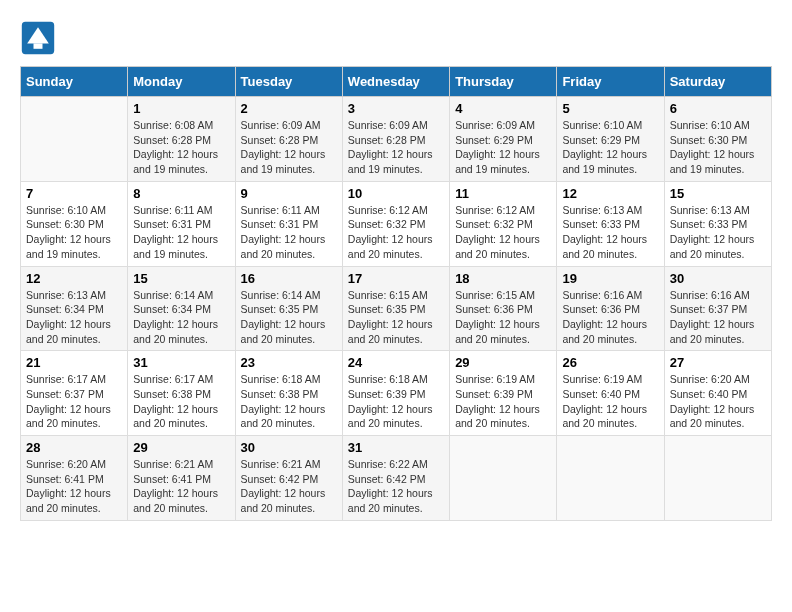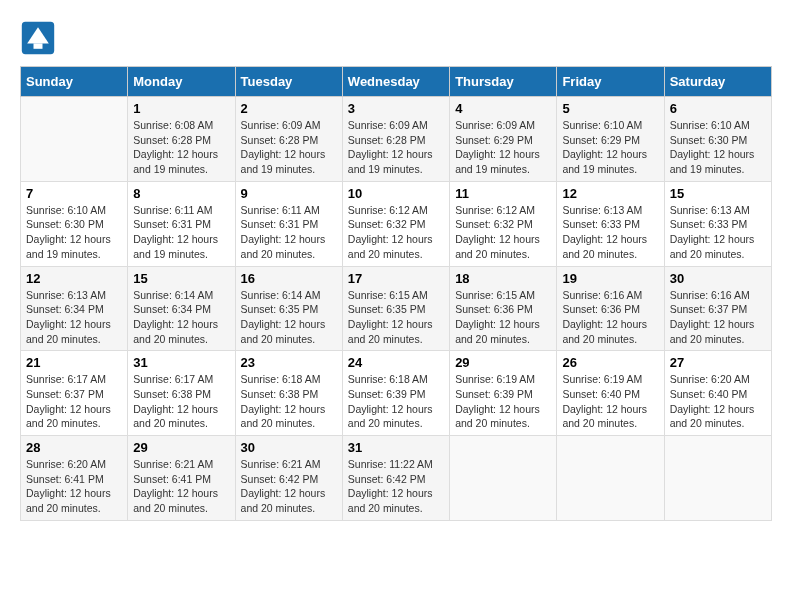--- a/index.html
+++ b/index.html
@@ -244,21 +244,21 @@
         <span class="cell-text">Daylight: 12 hours and 20 minutes.</span></td>
         <td><span class="day-number">29</span>
         <span class="cell-text">Sunrise: 6:21 AM</span><br>
         <span class="cell-text">Sunset: 6:41 PM</span><br>
         <span class="cell-text">Daylight: 12 hours and 20 minutes.</span></td>
         <td><span class="day-number">30</span>
         <span class="cell-text">Sunrise: 6:21 AM</span><br>
         <span class="cell-text">Sunset: 6:42 PM</span><br>
         <span class="cell-text">Daylight: 12 hours and 20 minutes.</span></td>
         <td><span class="day-number">31</span>
-        <span class="cell-text">Sunrise: 11:22 AM</span><br>
+        <span class="cell-text">Sunrise: 6:22 AM</span><br>
         <span class="cell-text">Sunset: 6:42 PM</span><br>
         <span class="cell-text">Daylight: 12 hours and 20 minutes.</span></td>
         <td class="empty-cell"></td>
         <td class="empty-cell"></td>
         <td class="empty-cell"></td>
       </tr>
     </tbody>
 </table>
 
 </body></html>

